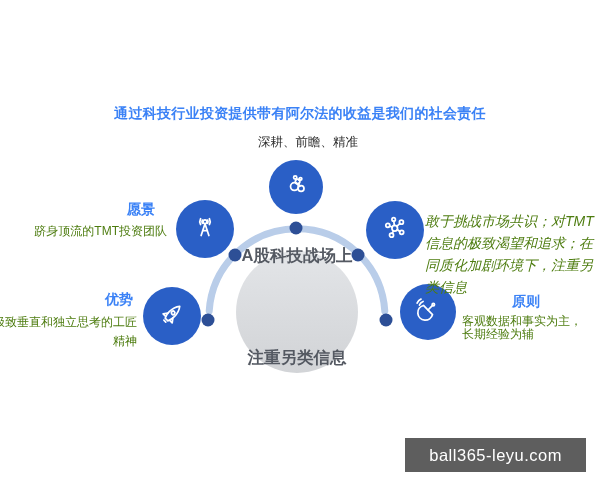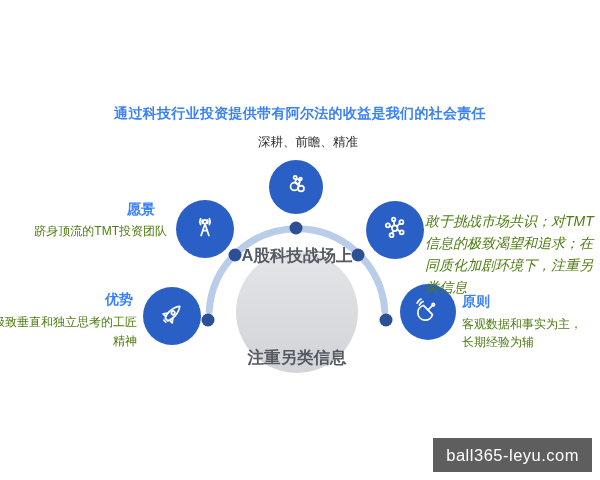--- a/index.html
+++ b/index.html
@@ -15,21 +15,21 @@
   
   .badge {
     position:absolute;
     background:var(--badge-gray, #5e5e5e);
     color:#ffffff;
     display:flex; align-items:center;
     letter-spacing:.5px;
     white-space:nowrap;
   }
   .badge-tl { left:8px; top:10px; height:31px; padding:0 15px; font-size:17px; }
-  .badge-br { right:8px; top:438px; height:34px; padding:0 13px; font-size:16.5px; }
+  .badge-br { right:14px; top:438px; height:34px; padding:0 24px; font-size:16.5px; }
 
   
   .title {
     position:absolute; left:0; top:105px; width:600px;
     text-align:center;
     font-size:14px; font-weight:bold; letter-spacing:.3px;
     color:#3b82f6;
   }
   .subtitle {
     position:absolute; left:8px; top:134px; width:600px;
@@ -78,22 +78,22 @@
 
   .tb-advantage { top:291px; right:463px; width:150px; text-align:right; }
   .tb-advantage .label { padding-right:4px; }
   .tb-advantage .body { line-height:19px; }
 
   .tb-culture { top:204px; left:425px; width:170px; text-align:left; }
   .tb-culture .label { padding-left:18px; }
   .tb-culture .body { font-size:14px; line-height:22px; margin-top:6px;font-style:italic; }
 
   .tb-principle { top:293px; left:462px; width:128px; }
-  .tb-principle .label { }
-  .tb-principle .body { line-height:18px; }
+  .tb-principle .label { text-align:center; }
+  .tb-principle .body { line-height:13px; }
 </style>
 </head>
 <body>
 
 <div class="stage">
 
   <div class="badge badge-br">
     <span>ball365-leyu.com</span>
   </div>
 

